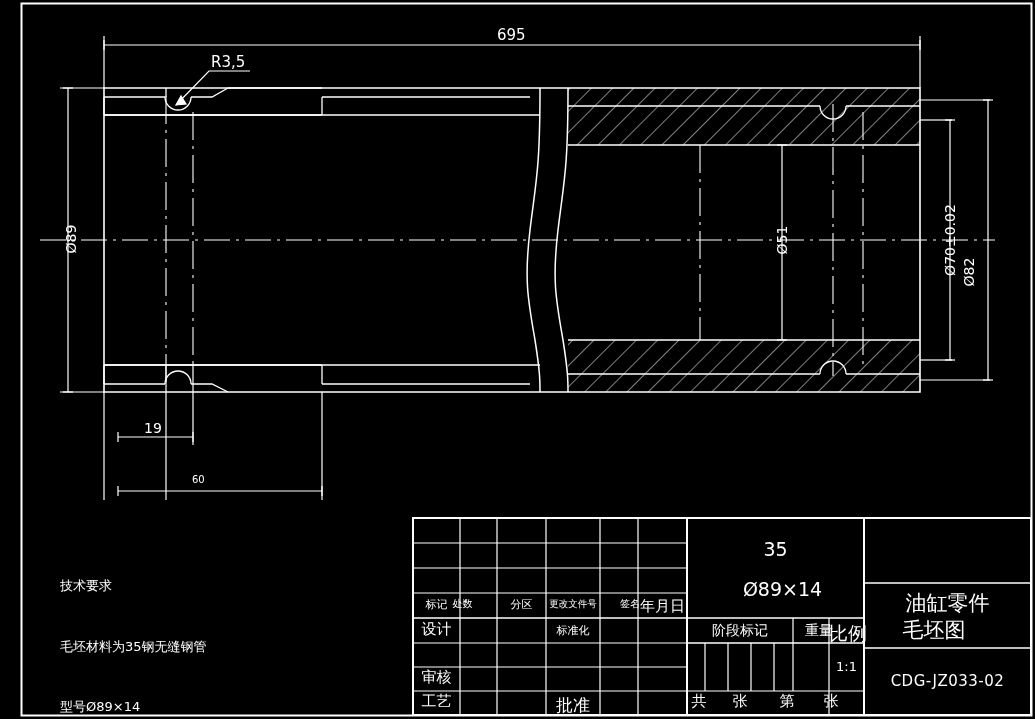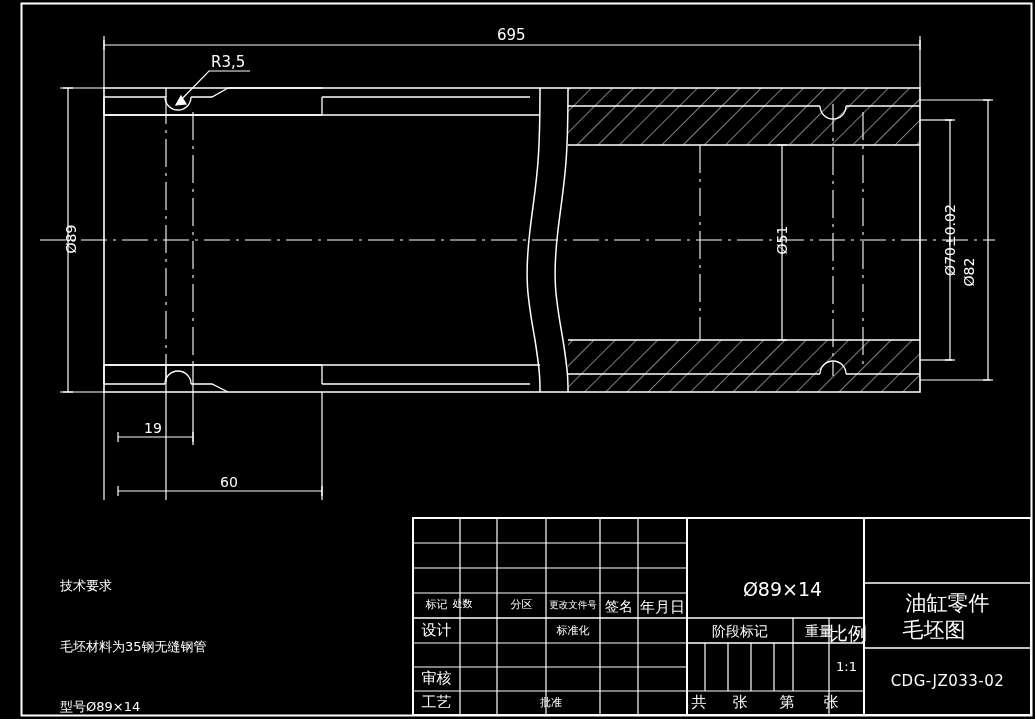--- a/index.html
+++ b/index.html
@@ -4,21 +4,21 @@
 <style>
   html,body{margin:0;padding:0;background:#000;}
   body{width:1035px;height:719px;overflow:hidden;
        font-family:"DejaVu Sans","Liberation Sans",sans-serif;color:#fff;}
   #stage{position:relative;width:1035px;height:719px;background:#000;}
   svg{position:absolute;left:0;top:0;}
   .lbl{position:absolute;color:#fff;white-space:pre;line-height:1;text-align:right;}
   .vlbl{transform-origin:center center;}
   .tbtxt{position:absolute;color:#fff;white-space:pre;line-height:1.05;
          text-align:center;}
-  .cn{font-family:Liberation Sans, sans-serif;text-align:center;}
+  .cn{font-family:Liberation Serif, serif;text-align:center;}
   .req{position:absolute;line-height:1.55;font-size:13px;white-space:pre;}
 </style>
 </head>
 <body>
 
 <div id="stage">
 
   <svg width="1035" height="719">
     <defs>
       <pattern id="hatch" width="15" height="15" patternUnits="userSpaceOnUse" patternTransform="rotate(45)">
@@ -219,41 +219,42 @@
               transform:rotate(-90deg);">Ø51</div>
 
   <div class="lbl vlbl" style="left:893px;top:233px;font-size:14px;width:114px;text-align:center;
               transform:rotate(-90deg);">Ø70±0.02</div>
 
   <div class="lbl vlbl" style="left:939px;top:265px;font-size:14px;width:60px;text-align:center;
               transform:rotate(-90deg);">Ø82</div>
 
   <div class="lbl" style="left:144px;top:421px;font-size:14px;">19</div>
 
-  <div class="lbl" style="left:220px;top:475px;font-size:14px;">60</div>
+  <div class="lbl" style="left:192px;top:475px;font-size:10px;">60</div>
 
   <div class="req" style="left:60px;top:536px;">
     <div>技术要求</div>
     <div>毛坯材料为35钢无缝钢管</div>
     <div>型号Ø89×14</div>
   </div>
 
   <div class="tbtxt cn" style="left:413px;top:599px;width:47px;font-size:11px;">标记</div>
   <div class="tbtxt cn" style="left:444px;top:599px;width:37px;font-size:10px;">处数</div>
   <div class="tbtxt cn" style="left:497px;top:599px;width:49px;font-size:11px;">分区</div>
   <div class="tbtxt cn" style="left:546px;top:600px;width:54px;font-size:9.5px;">更改文件号</div>
-  <div class="tbtxt cn" style="left:600px;top:599px;width:38px;font-size:14px;">签名</div>
+  <div class="tbtxt cn" style="left:600px;top:599px;width:60px;font-size:10px;">签名</div>
   <div class="tbtxt cn" style="left:638px;top:599px;width:49px;font-size:15px;">年月日</div>
 
   <div class="tbtxt cn" style="left:413px;top:622px;width:47px;font-size:15px;">设计</div>
   <div class="tbtxt cn" style="left:546px;top:625px;width:54px;font-size:11px;">标准化</div>
   <div class="tbtxt cn" style="left:413px;top:670px;width:47px;font-size:15px;">审核</div>
   <div class="tbtxt cn" style="left:413px;top:694px;width:47px;font-size:15px;">工艺</div>
-  <div class="tbtxt cn" style="left:524px;top:697px;width:54px;font-size:11px;">批准</div>
-
+  <div class="tbtxt cn" style="left:546px;top:697px;width:54px;font-size:17px;">批准</div>
+
+  <div class="tbtxt" style="left:687px;top:540px;width:177px;font-size:19px;">35</div>
   <div class="tbtxt" style="left:687px;top:580px;width:191px;font-size:19px;">Ø89×14</div>
 
   <div class="tbtxt cn" style="left:687px;top:624px;width:106px;font-size:14px;">阶段标记</div>
   <div class="tbtxt cn" style="left:793px;top:624px;width:52px;font-size:14px;">重量</div>
   <div class="tbtxt cn" style="left:829px;top:624px;width:35px;font-size:19px;">比例</div>
   <div class="tbtxt" style="left:829px;top:660px;width:35px;font-size:13px;">1:1</div>
 
   <div class="tbtxt cn" style="left:687px;top:694px;width:24px;font-size:15px;">共</div>
   <div class="tbtxt cn" style="left:728px;top:694px;width:24px;font-size:15px;">张</div>
   <div class="tbtxt cn" style="left:774px;top:694px;width:26px;font-size:15px;">第</div>

